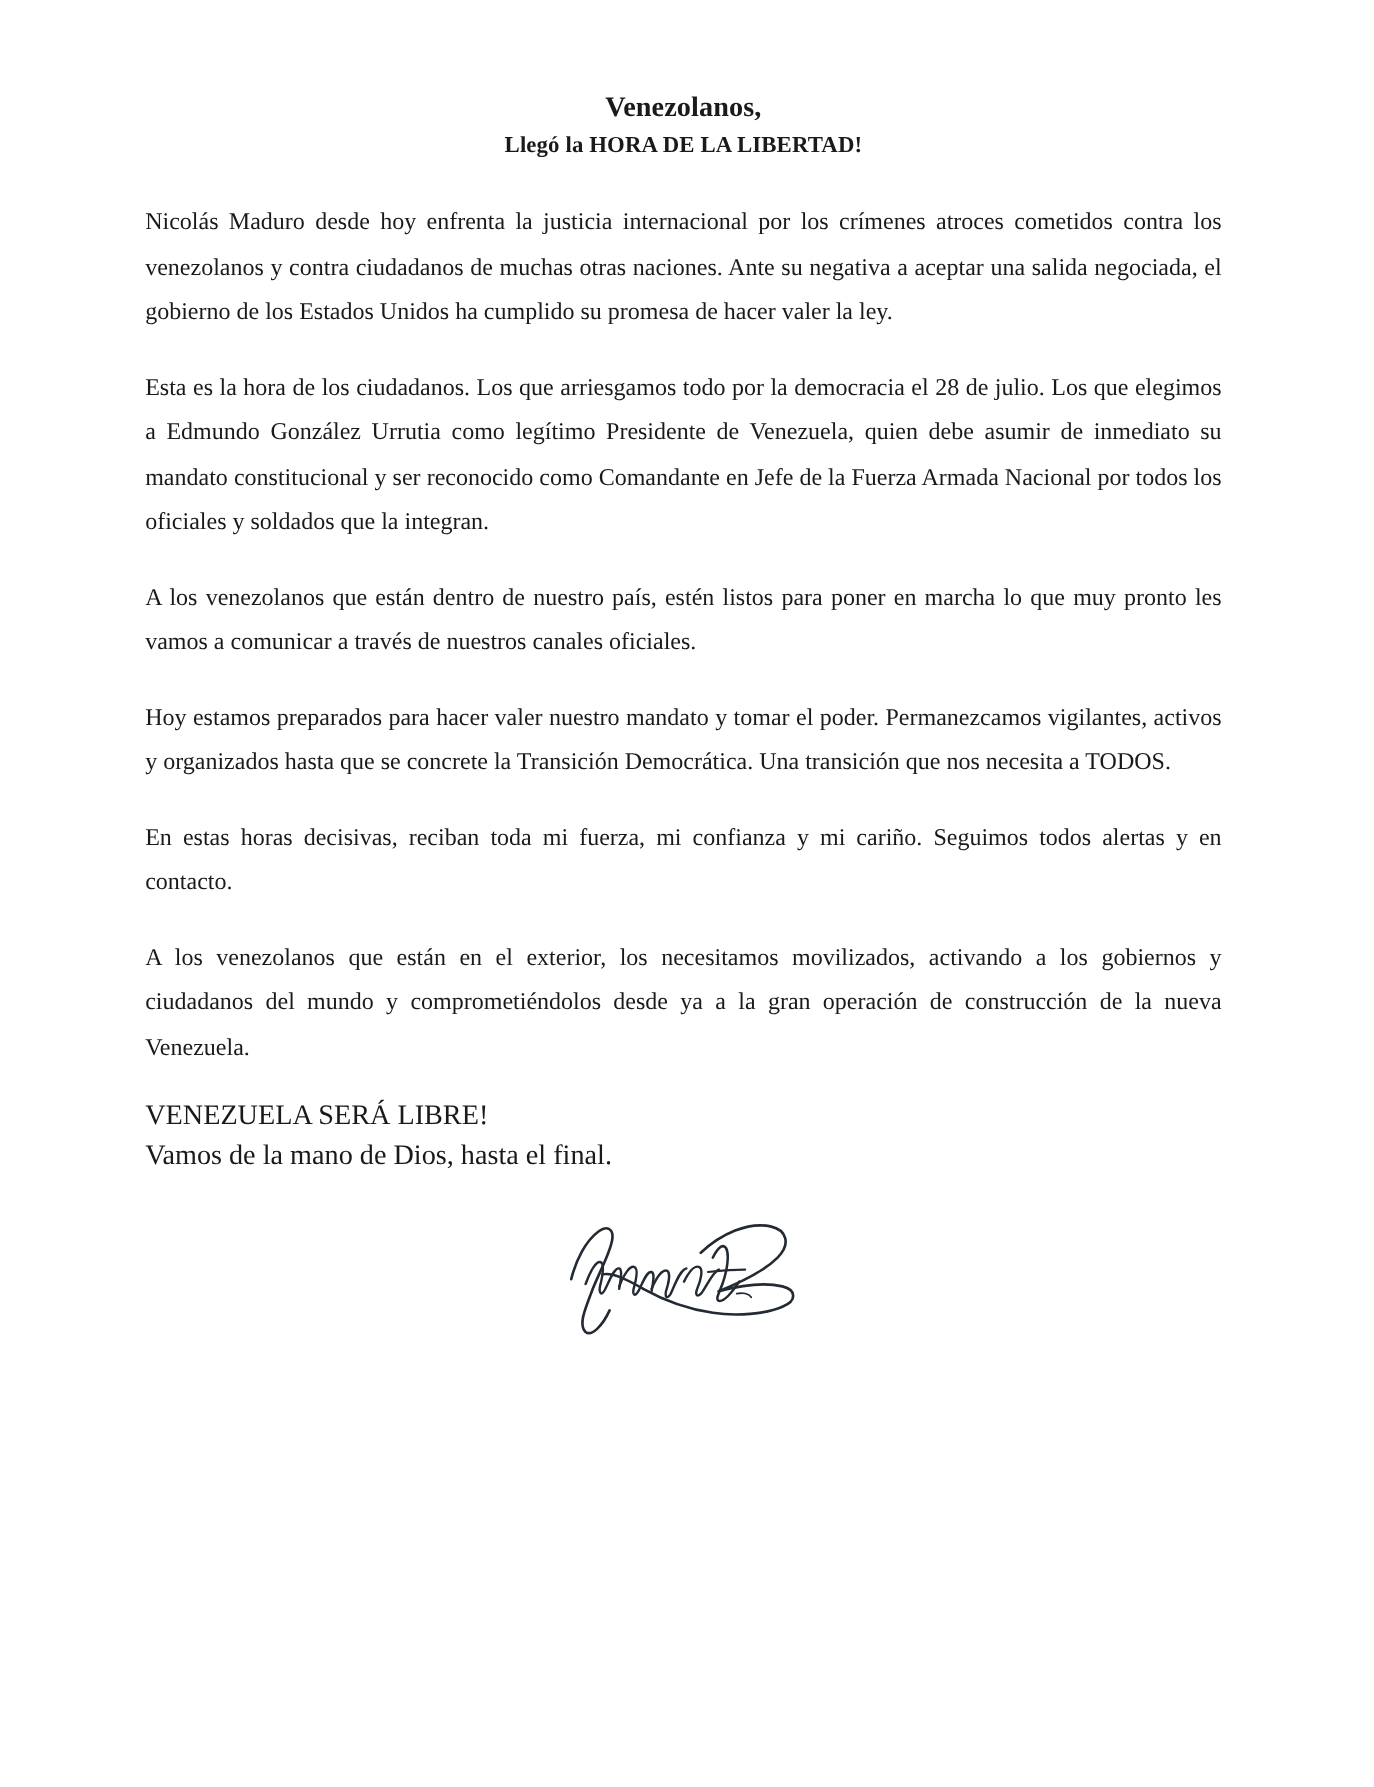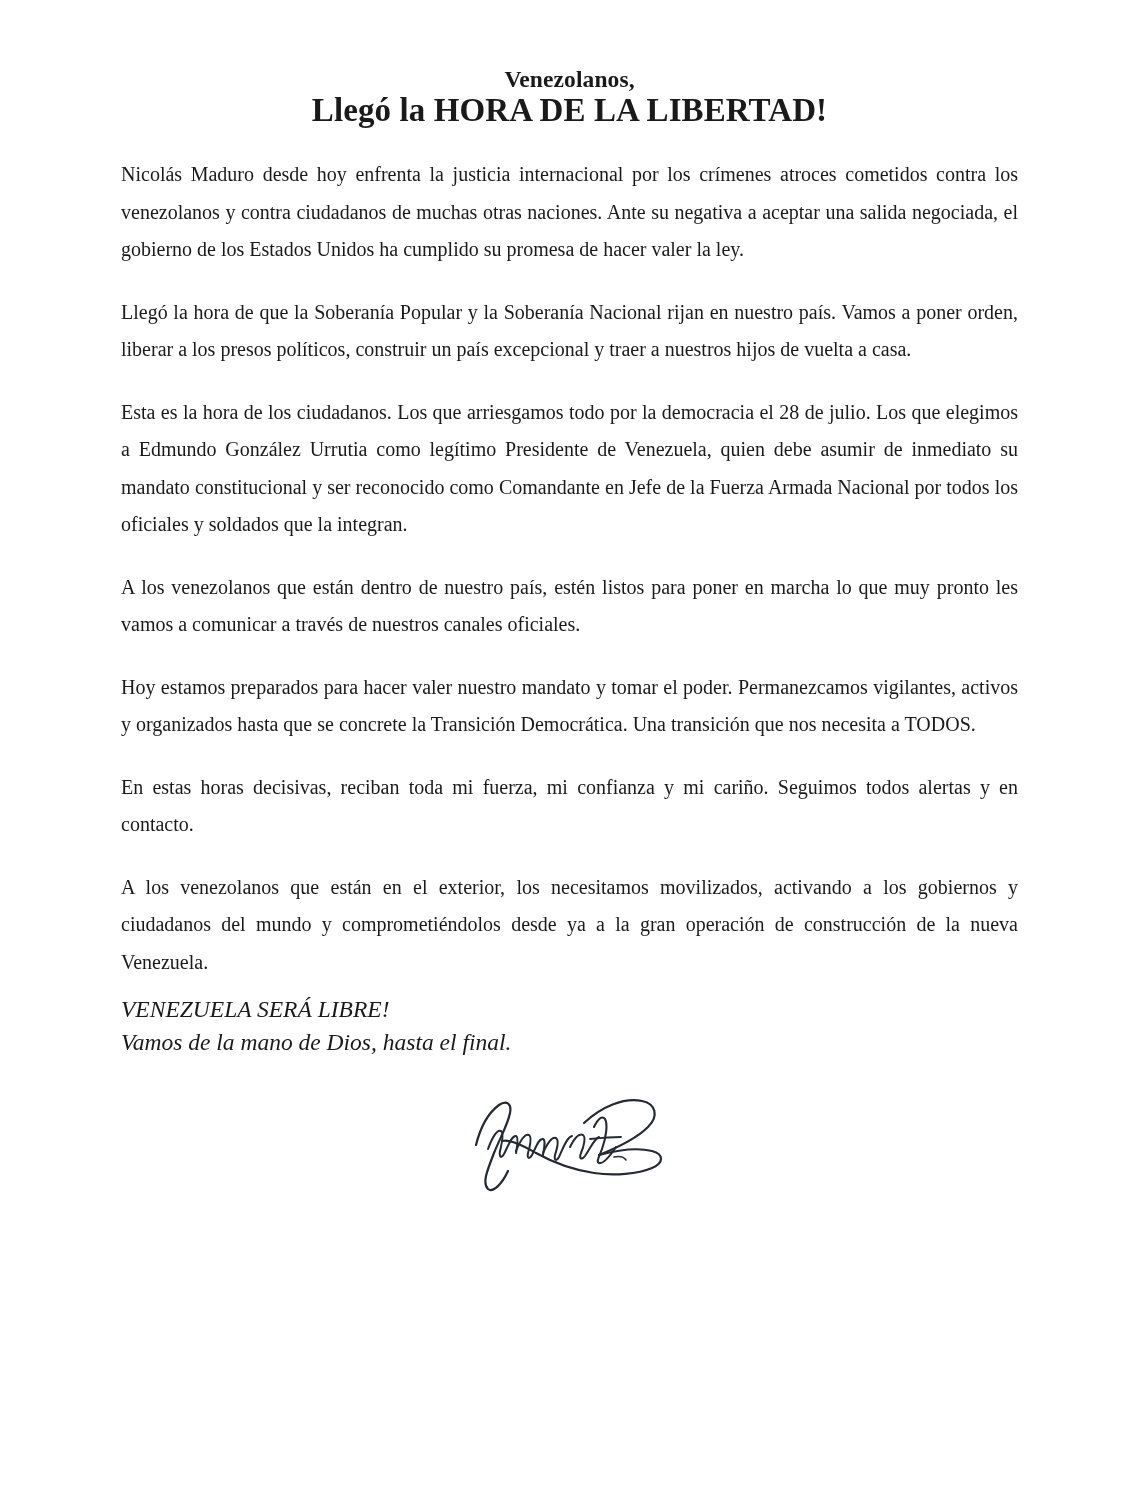--- a/index.html
+++ b/index.html
@@ -25,47 +25,46 @@
     left: 121px;
     top: 0;
     width: 897px;
   }
   .heading {
     text-align: center;
     font-weight: bold;
     font-size: 23.5px;
     line-height: 31px;
     letter-spacing: 0.1px;
-    margin: 4px;
+    margin: 15px;
     padding-top: 60px;
   }
   .heading-line-1 {
     display: block;
   }
   .heading-line-2 {
     display: block;
-    font-size: 33px;
+    font-size: 19px;
   }
   .body-block {
     margin-top: 30px;
   }
   p.para {
     text-align: justify;
     text-justify: inter-word;
     font-size: 20px;
     line-height: 37.5px;
     margin: 0 0 25px 0;
     hyphens: none;
   }
   p.para:last-of-type {
     margin-bottom: 0;
   }
   .closing {
-    margin-top: 12px;
-    font-style: italic;
+    margin-top: 22px;
   }
   .closing-line {
     font-size: 23.5px;
     line-height: 33px;
     text-align: left;
     white-space: nowrap;
   }
   .signature-area {
     position: relative;
     height: 118px;
@@ -83,21 +82,20 @@
 <div class="page">
   <div class="content">
 
     <div class="heading">
       <span class="heading-line-1">Venezolanos,</span>
       <span class="heading-line-2">Llegó la HORA DE LA LIBERTAD!</span>
     </div>
 
     <div class="body-block">
       <p class="para">Nicolás Maduro desde hoy enfrenta la justicia internacional por los crímenes atroces cometidos contra los venezolanos y contra ciudadanos de muchas otras naciones. Ante su negativa a aceptar una salida negociada, el gobierno de los Estados Unidos ha cumplido su promesa de hacer valer la ley.</p>
-      <p class="para">Llegó la hora de que la Soberanía Popular y la Soberanía Nacional rijan en nuestro país. Vamos a poner orden, liberar a los presos políticos, construir un país excepcional y traer a nuestros hijos de vuelta a casa.</p>
       <p class="para">Esta es la hora de los ciudadanos. Los que arriesgamos todo por la democracia el 28 de julio. Los que elegimos a Edmundo González Urrutia como legítimo Presidente de Venezuela, quien debe asumir de inmediato su mandato constitucional y ser reconocido como Comandante en Jefe de la Fuerza Armada Nacional por todos los oficiales y soldados que la integran.</p>
       <p class="para">A los venezolanos que están dentro de nuestro país, estén listos para poner en marcha lo que muy pronto les vamos a comunicar a través de nuestros canales oficiales.</p>
       <p class="para">Hoy estamos preparados para hacer valer nuestro mandato y tomar el poder. Permanezcamos vigilantes, activos y organizados hasta que se concrete la Transición Democrática. Una transición que nos necesita a TODOS.</p>
       <p class="para">En estas horas decisivas, reciban toda mi fuerza, mi confianza y mi cariño. Seguimos todos alertas y en contacto.</p>
       <p class="para">A los venezolanos que están en el exterior, los necesitamos movilizados, activando a los gobiernos y ciudadanos del mundo y comprometiéndolos desde ya a la gran operación de construcción de la nueva Venezuela.</p>
     </div>
 
     <div class="closing">
       <div class="closing-line">VENEZUELA SERÁ LIBRE!</div>
       <div class="closing-line">Vamos de la mano de Dios, hasta el final.</div>

